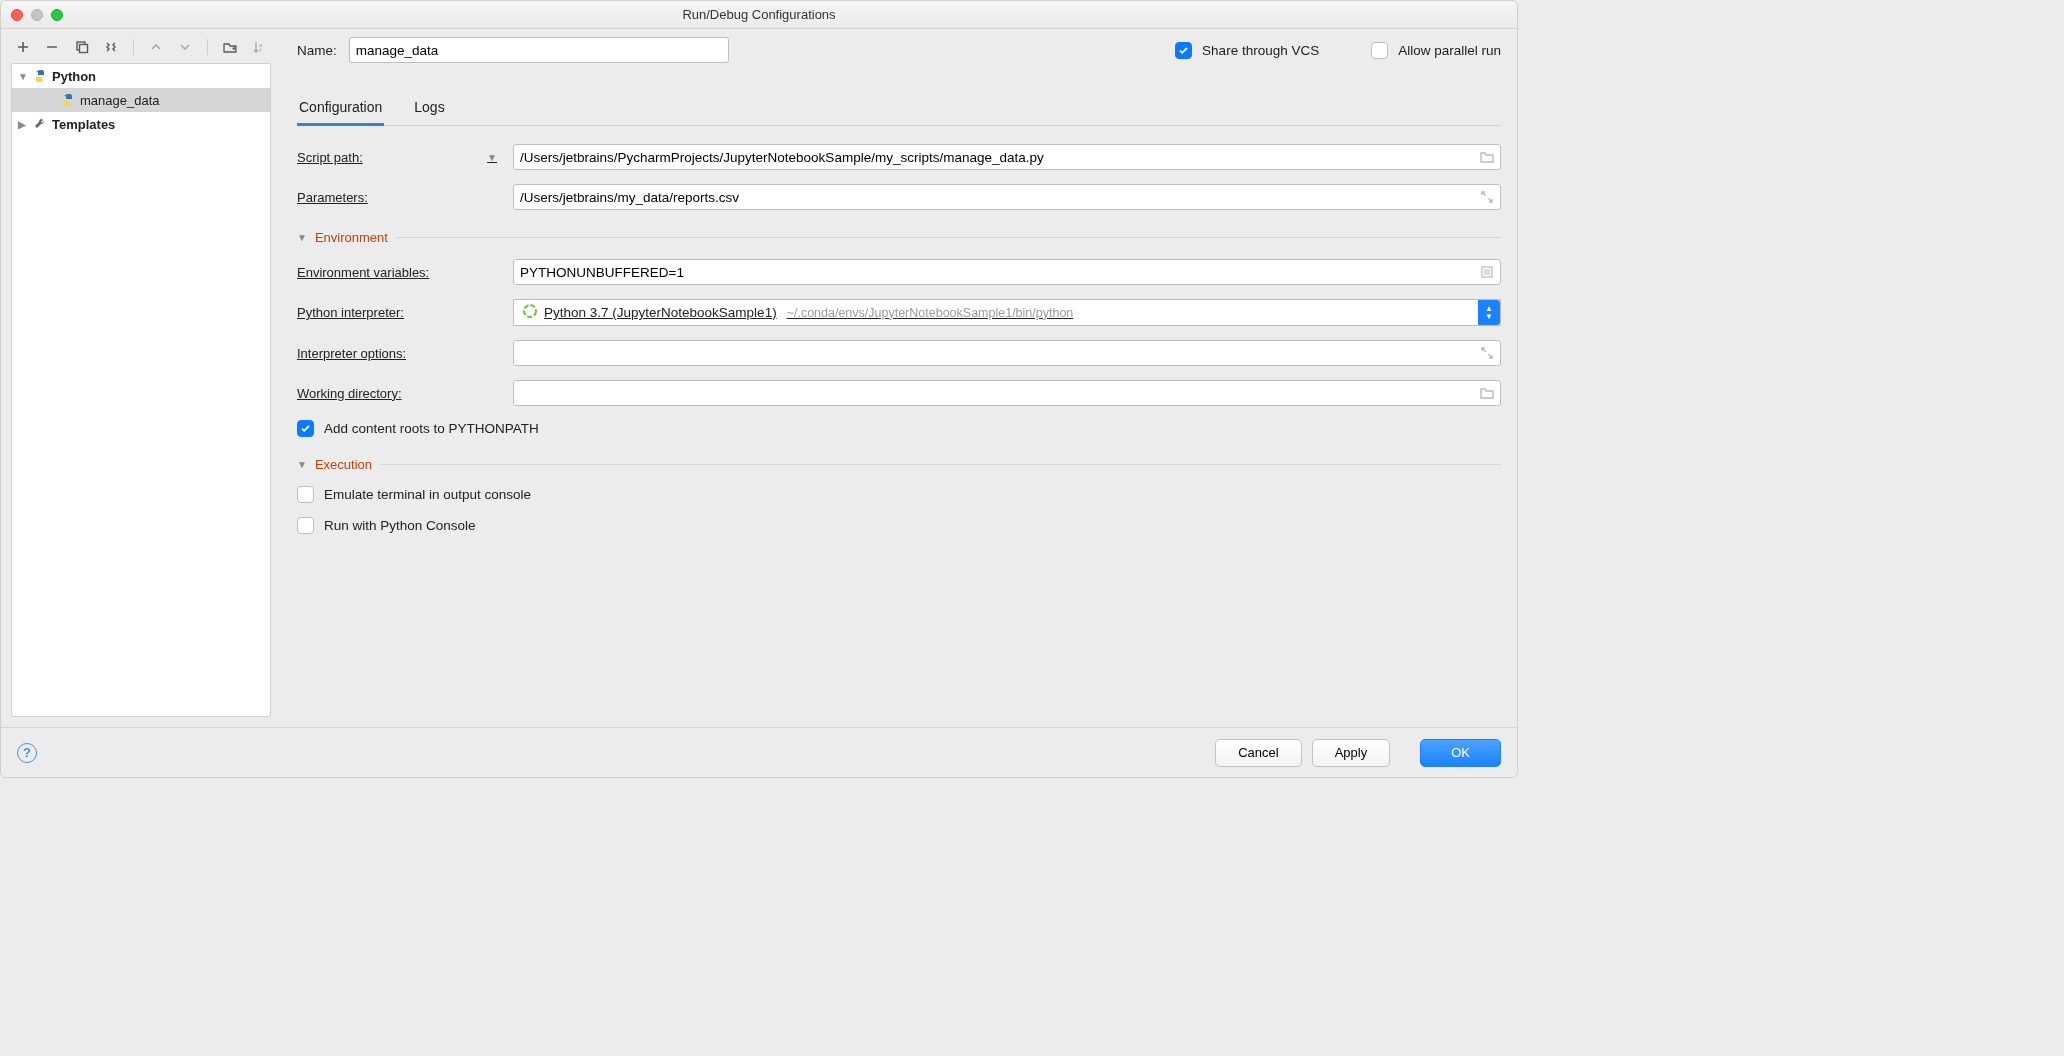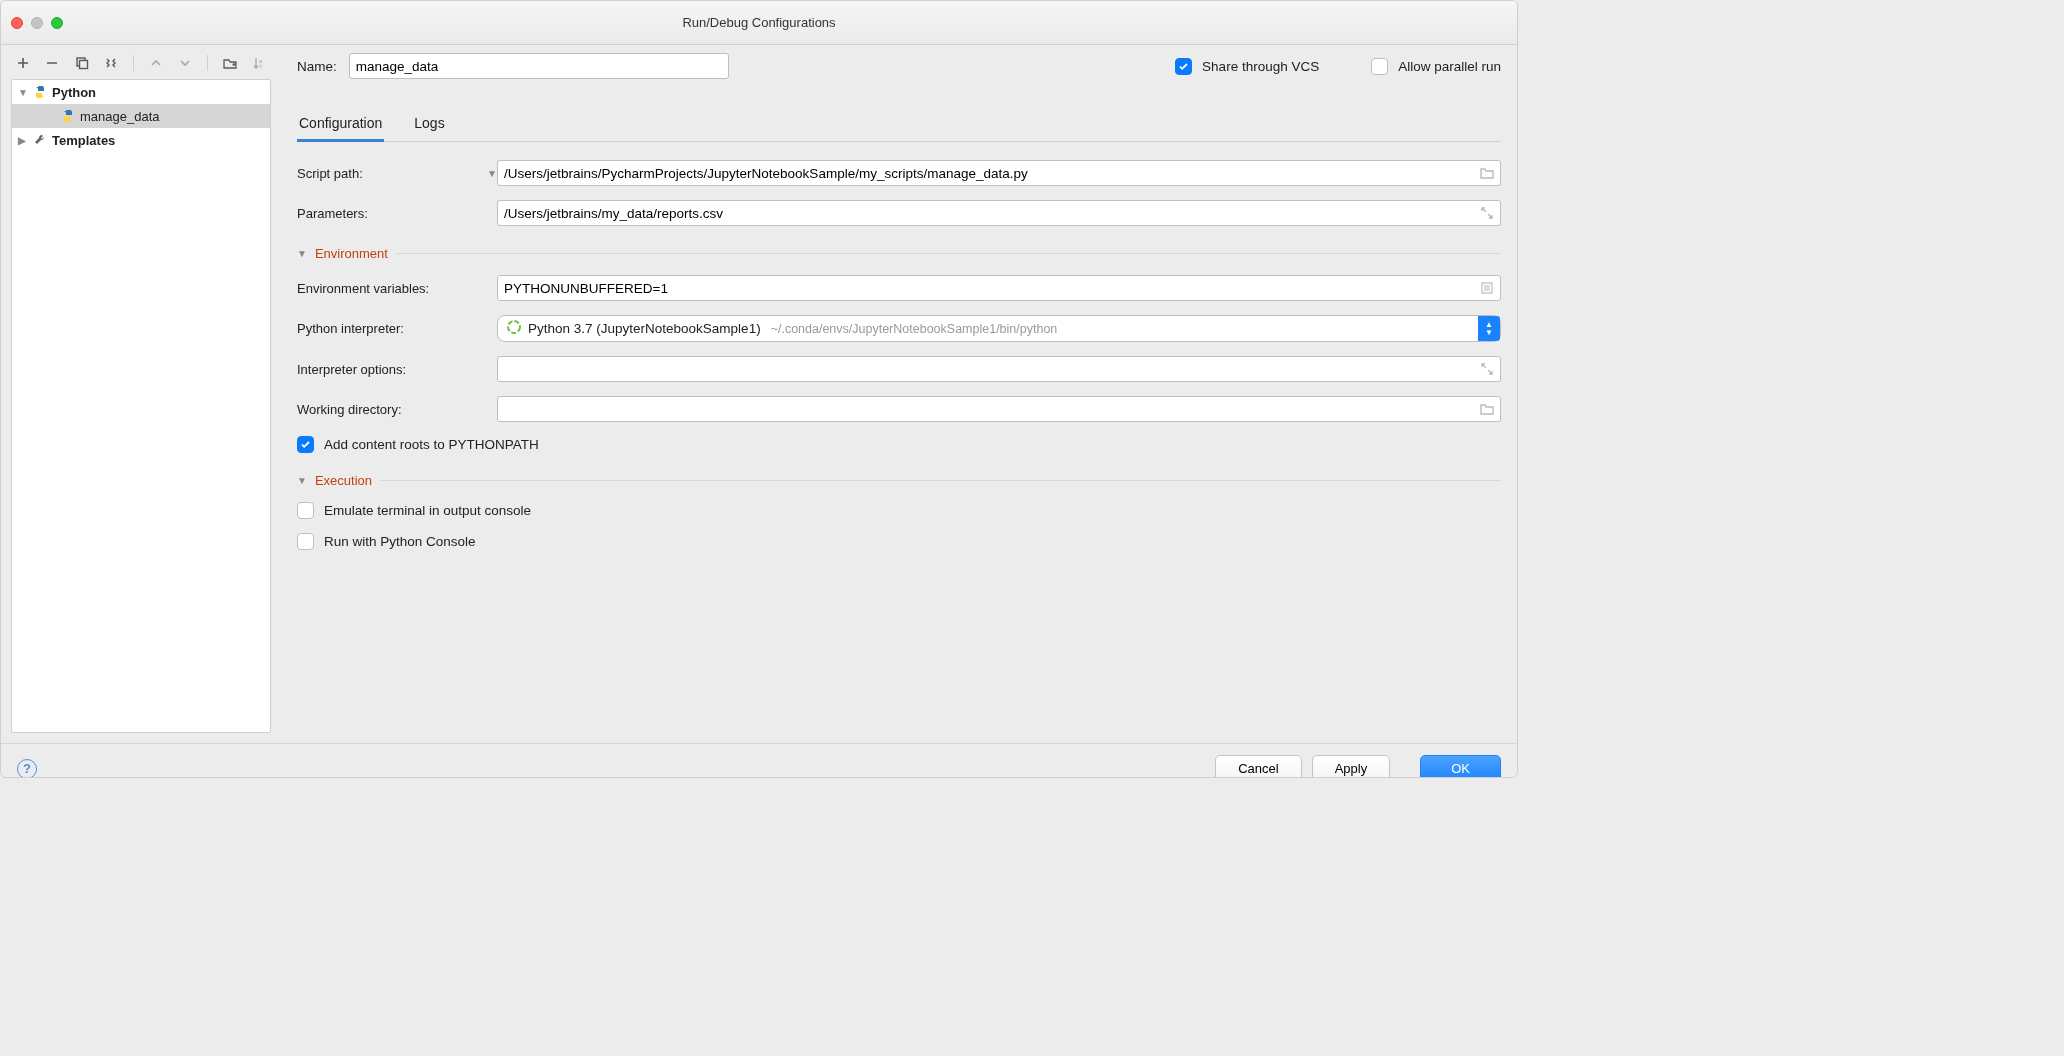--- a/index.html
+++ b/index.html
@@ -8,21 +8,21 @@
   font-size: 13px;
   background: #ececec;
   color: #222;
   width: 1518px;
   height: 778px;
   overflow: hidden;
   border: 1px solid #cfcfcf;
   border-radius: 6px;
 }
 .titlebar {
-  height: 44px;
+  height: 28px;
   display: flex;
   align-items: center;
   padding: 0 10px;
   background: linear-gradient(#f6f6f6, #eaeaea);
   border-bottom: 1px solid #d0d0d0;
   position: relative;
 }
 .traffic { display: flex; gap: 8px; }
 .tlight { width: 12px; height: 12px; border-radius: 50%; }
 .tl-close { background: #ff5f57; border: 0.5px solid #e0443e; }
@@ -123,21 +123,21 @@
 .tab {
   padding: 6px 2px 8px 2px;
   font-size: 14px;
   cursor: pointer;
   border-bottom: 3px solid transparent;
   margin-bottom: -1px;
 }
 .tab.active { border-bottom-color: #3a7fd5; }
 
 .form { display: flex; flex-direction: column; gap: 14px; padding-top: 8px; }
-.form-row { display: grid; grid-template-columns: 200px 1fr; align-items: center; gap: 0; }
+.form-row { display: grid; grid-template-columns: 200px 1fr; align-items: center; gap: 16px; text-decoration: underline; }
 .label-with-drop { display: flex; align-items: center; gap: 8px; cursor: pointer; }
 .label-with-drop .chev { color: #888; font-size: 10px; }
 
 .section-hdr {
   display: flex;
   align-items: center;
   gap: 8px;
   margin-top: 6px;
   cursor: pointer;
 }
@@ -145,21 +145,21 @@
 .section-hdr .title { font-size: 13px; color: #c2410c; }
 .section-hdr .line { flex: 1; height: 1px; background: #d7d7d7; }
 
 .chk-row { display: flex; align-items: center; gap: 10px; font-size: 13.5px; cursor: pointer; }
 
 .select-wrap {
   position: relative;
   flex: 1;
   height: 27px;
   border: 1px solid #bfbfbf;
-  border-radius: 8px;
+  border-radius: 0;
   background: #fff;
   display: flex;
   align-items: center;
   padding: 0 30px 0 8px;
   gap: 6px;
   cursor: pointer;
   font-size: 13.5px;
 }
 .select-wrap .sel-path { color: #9a9a9a; font-size: 12.5px; margin-left: 4px; }
 .select-btn {

